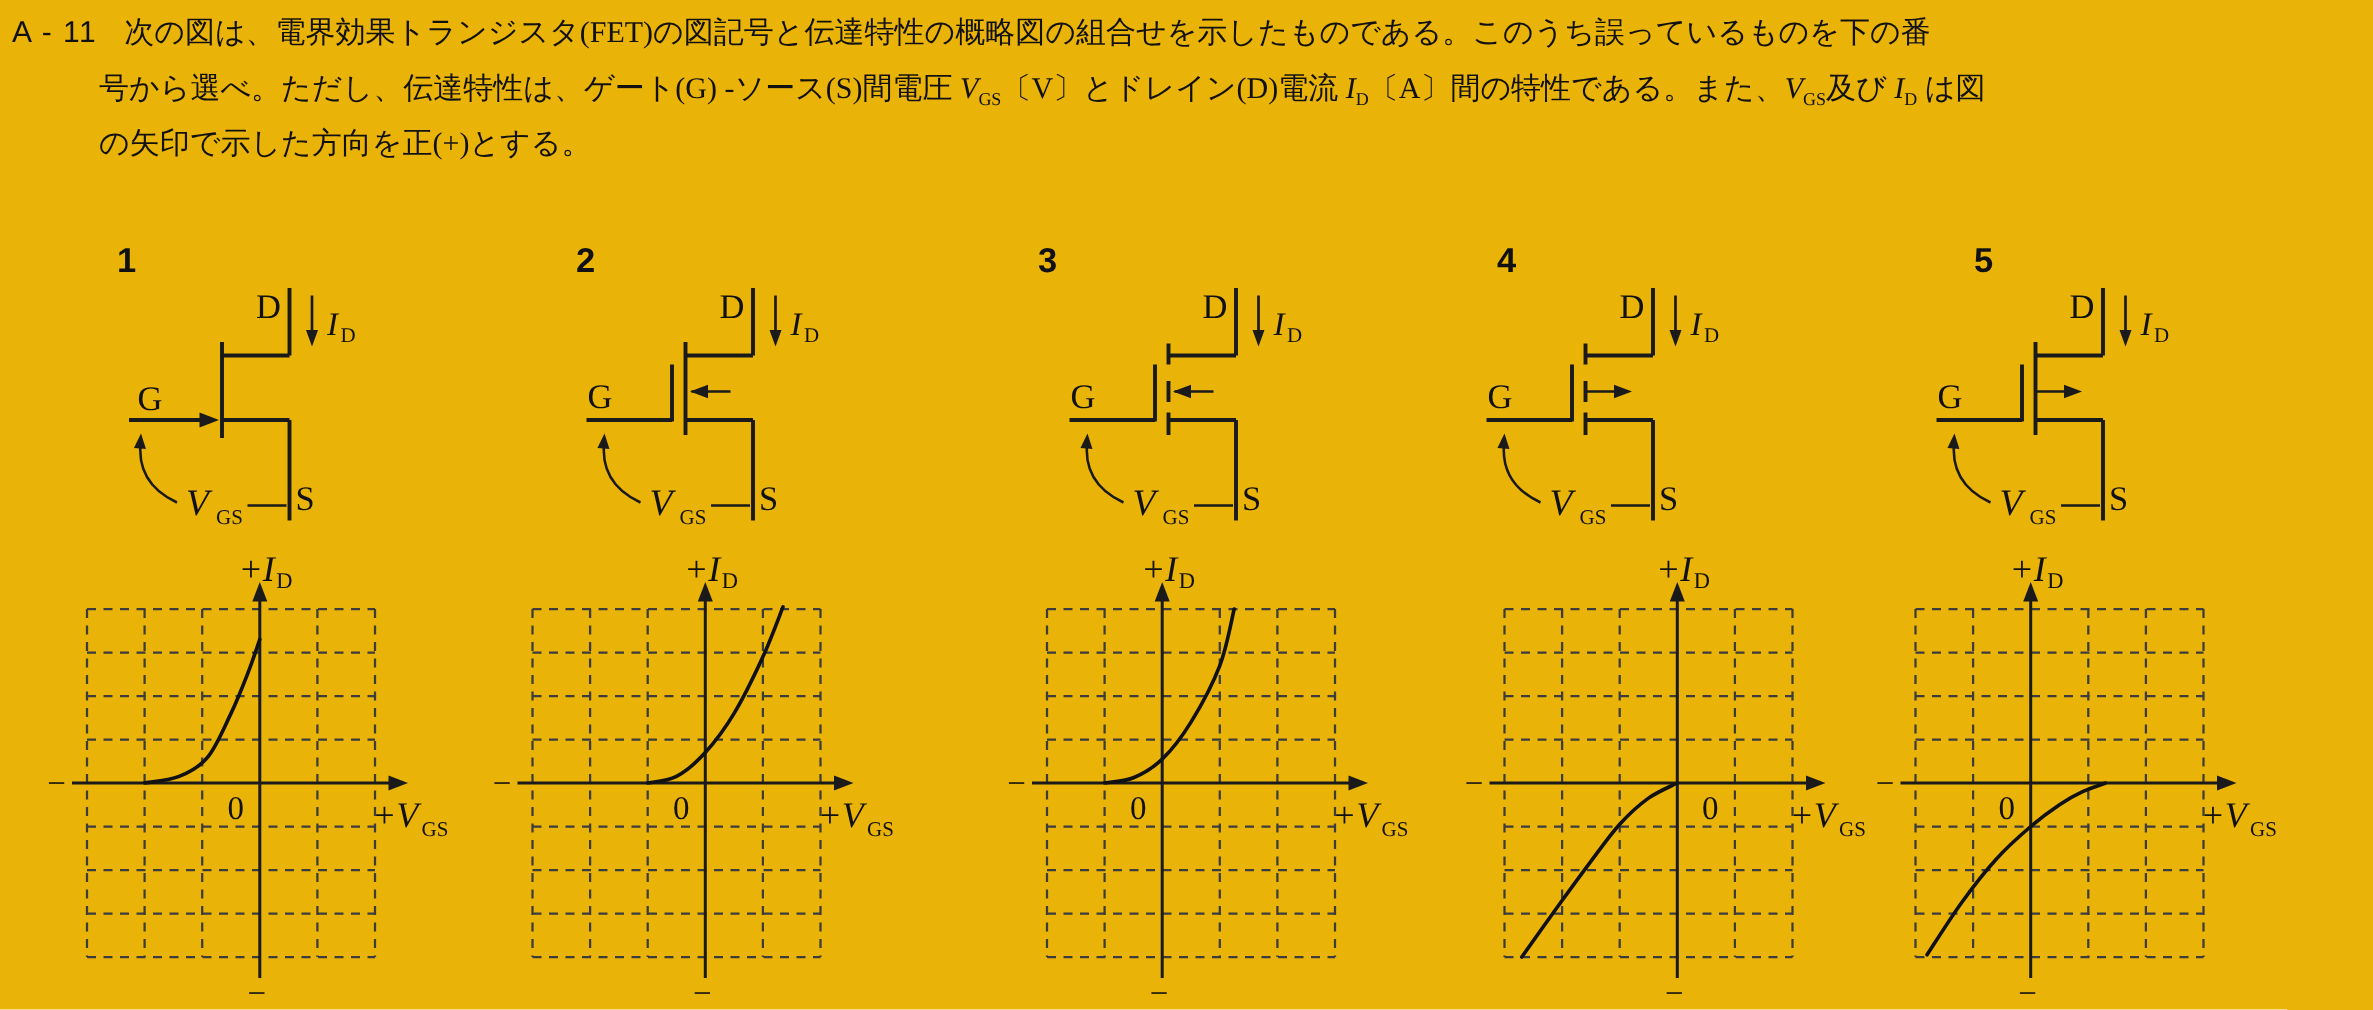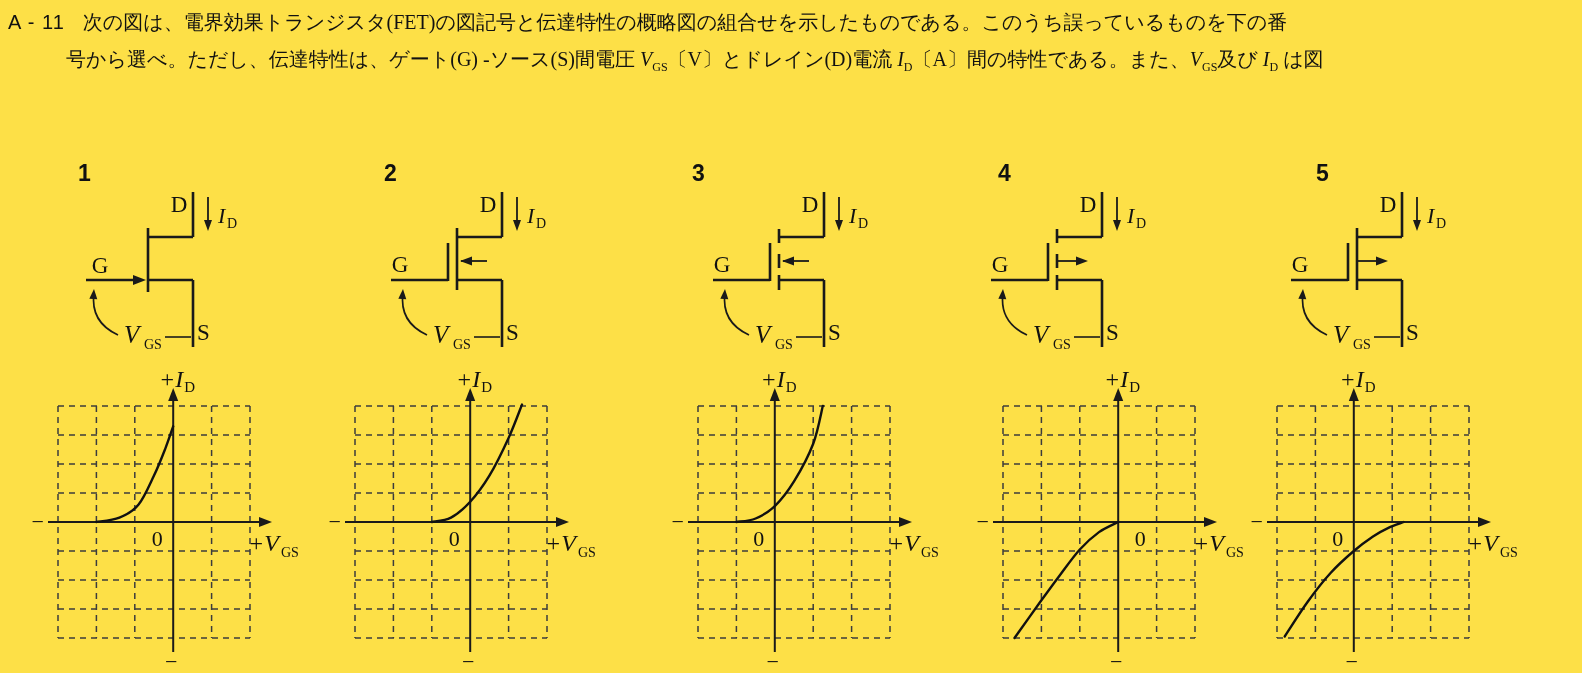--- a/index.html
+++ b/index.html
@@ -1,32 +1,33 @@
 <!DOCTYPE html>
 <html><head>
 <meta charset="utf-8">
 <style>
   html,body{margin:0;padding:0;background:#fff;}
-  .page{position:relative;width:1582px;height:673px;background:#fde047;overflow:hidden;}
+  .page{position:relative;width:1582px;height:673px;background:#eab308;overflow:hidden;}
   .question{position:absolute;left:8px;top:4px;}
   .qline{margin:0;white-space:nowrap;font-size:20px;line-height:37px;color:#111;
          font-family:"Liberation Serif",serif;}
   .qline .qid{font-family:"Liberation Sans",sans-serif;margin-right:18px;letter-spacing:1px;}
   .qline .mi{font-style:italic;font-family:"Liberation Serif",serif;}
   .qline sub.ms{font-size:12px;line-height:0;}
   .qline.indent{padding-left:58px;}
   svg text{user-select:none;}
 </style>
 </head>
 <body>
 
 <div class="page">
   <div class="question">
     <p class="qline"><span class="qid">A - 11</span><span class="t">次の図は、電界効果トランジスタ(FET)の図記号と伝達特性の概略図の組合せを示したものである。このうち誤っているものを下の番</span></p>
     <p class="qline indent"><span class="t">号から選べ。ただし、伝達特性は、ゲート(G) -ソース(S)間電圧 </span><span class="mi">V</span><sub class="ms">GS</sub><span class="t">〔V〕とドレイン(D)電流 </span><span class="mi">I</span><sub class="ms">D</sub><span class="t">〔A〕間の特性である。また、</span><span class="mi">V</span><sub class="ms">GS</sub><span class="t">及び </span><span class="mi">I</span><sub class="ms">D</sub><span class="t"> は図</span></p>
+    <p class="qline indent"><span class="t">の矢印で示した方向を正(+)とする。</span></p>
   </div>
   <svg id="fig" width="1582" height="673" viewBox="0 0 1582 673" style="position:absolute;left:0;top:0;">
       <g>
         <text x="78" y="181" font-size="23" fill="#111" text-anchor="start" font-family="&quot;Liberation Sans&quot;, sans-serif" font-weight="600">1</text>
         <g>
           <line x1="193" y1="192" x2="193" y2="237" stroke-width="2.6" stroke="#1a1a1a" stroke-linecap="butt"></line>
           <line x1="147" y1="237" x2="193" y2="237" stroke-width="2.6" stroke="#1a1a1a" stroke-linecap="butt"></line>
           <line x1="147" y1="280" x2="193" y2="280" stroke-width="2.6" stroke="#1a1a1a" stroke-linecap="butt"></line>
           <line x1="193" y1="280" x2="193" y2="347" stroke-width="2.6" stroke="#1a1a1a" stroke-linecap="butt"></line>
           <text x="179" y="212" font-size="23" fill="#111" text-anchor="middle" font-family="&quot;Liberation Serif&quot;, serif">D</text>

